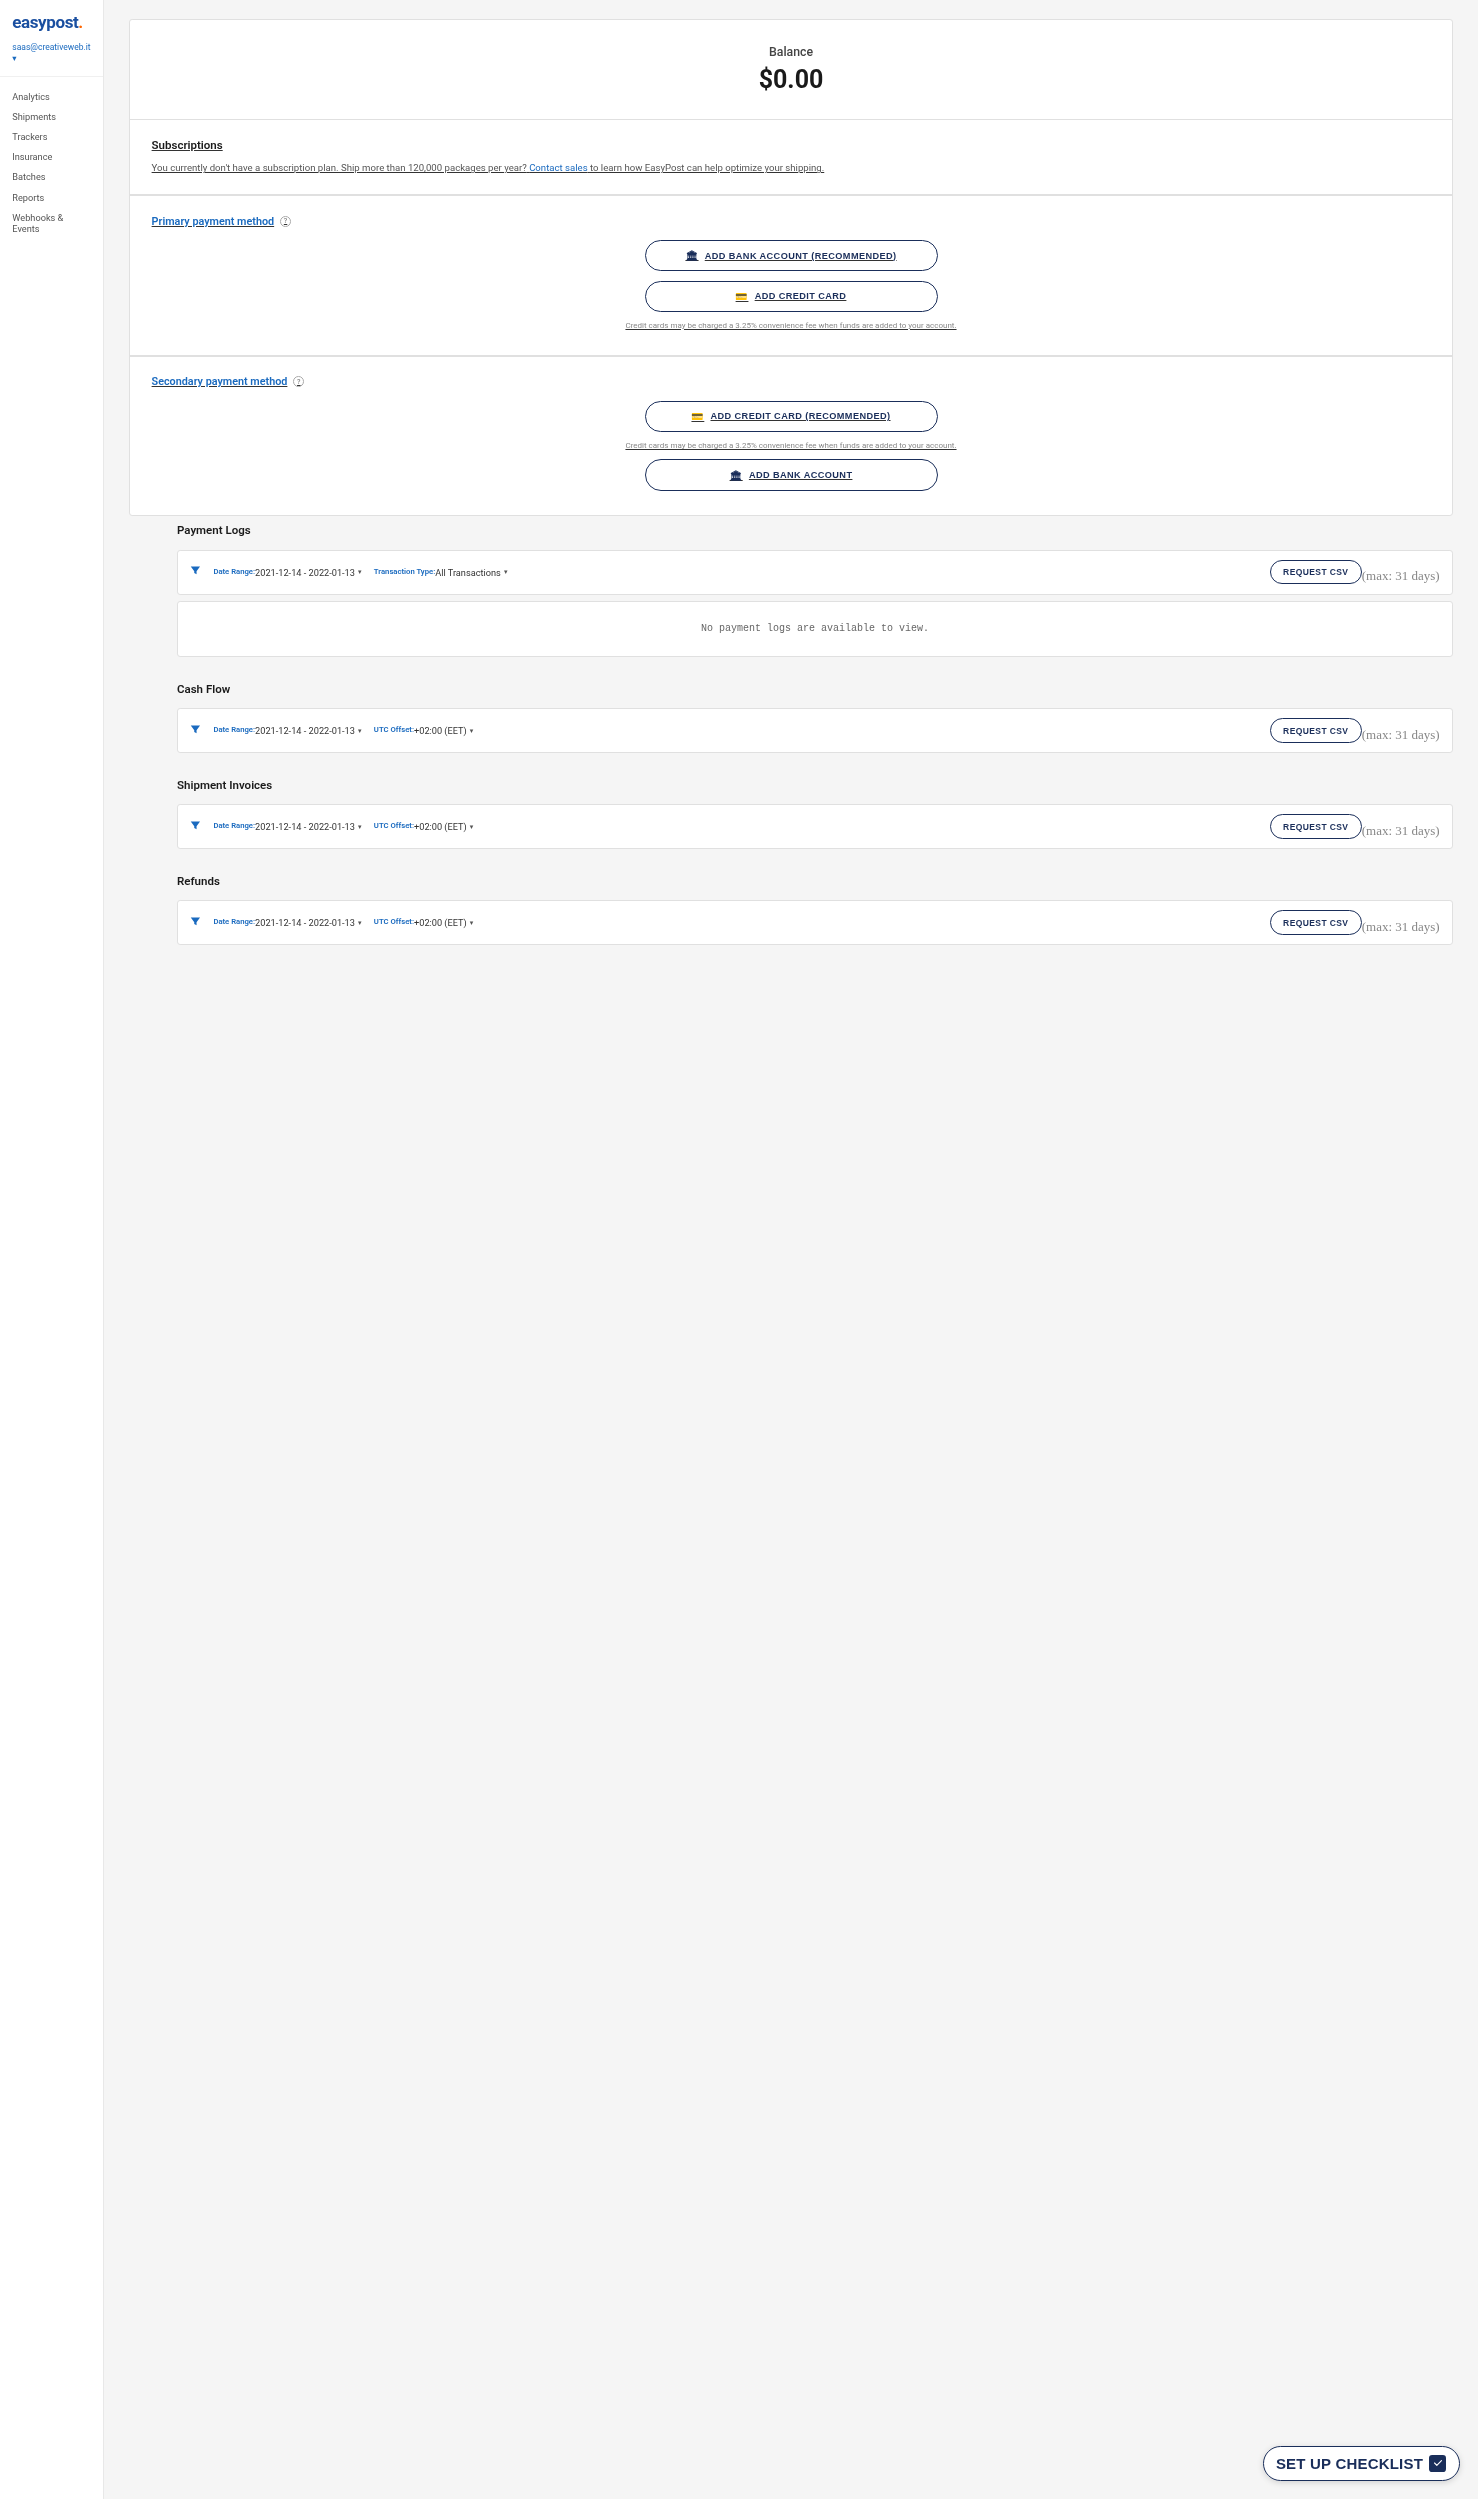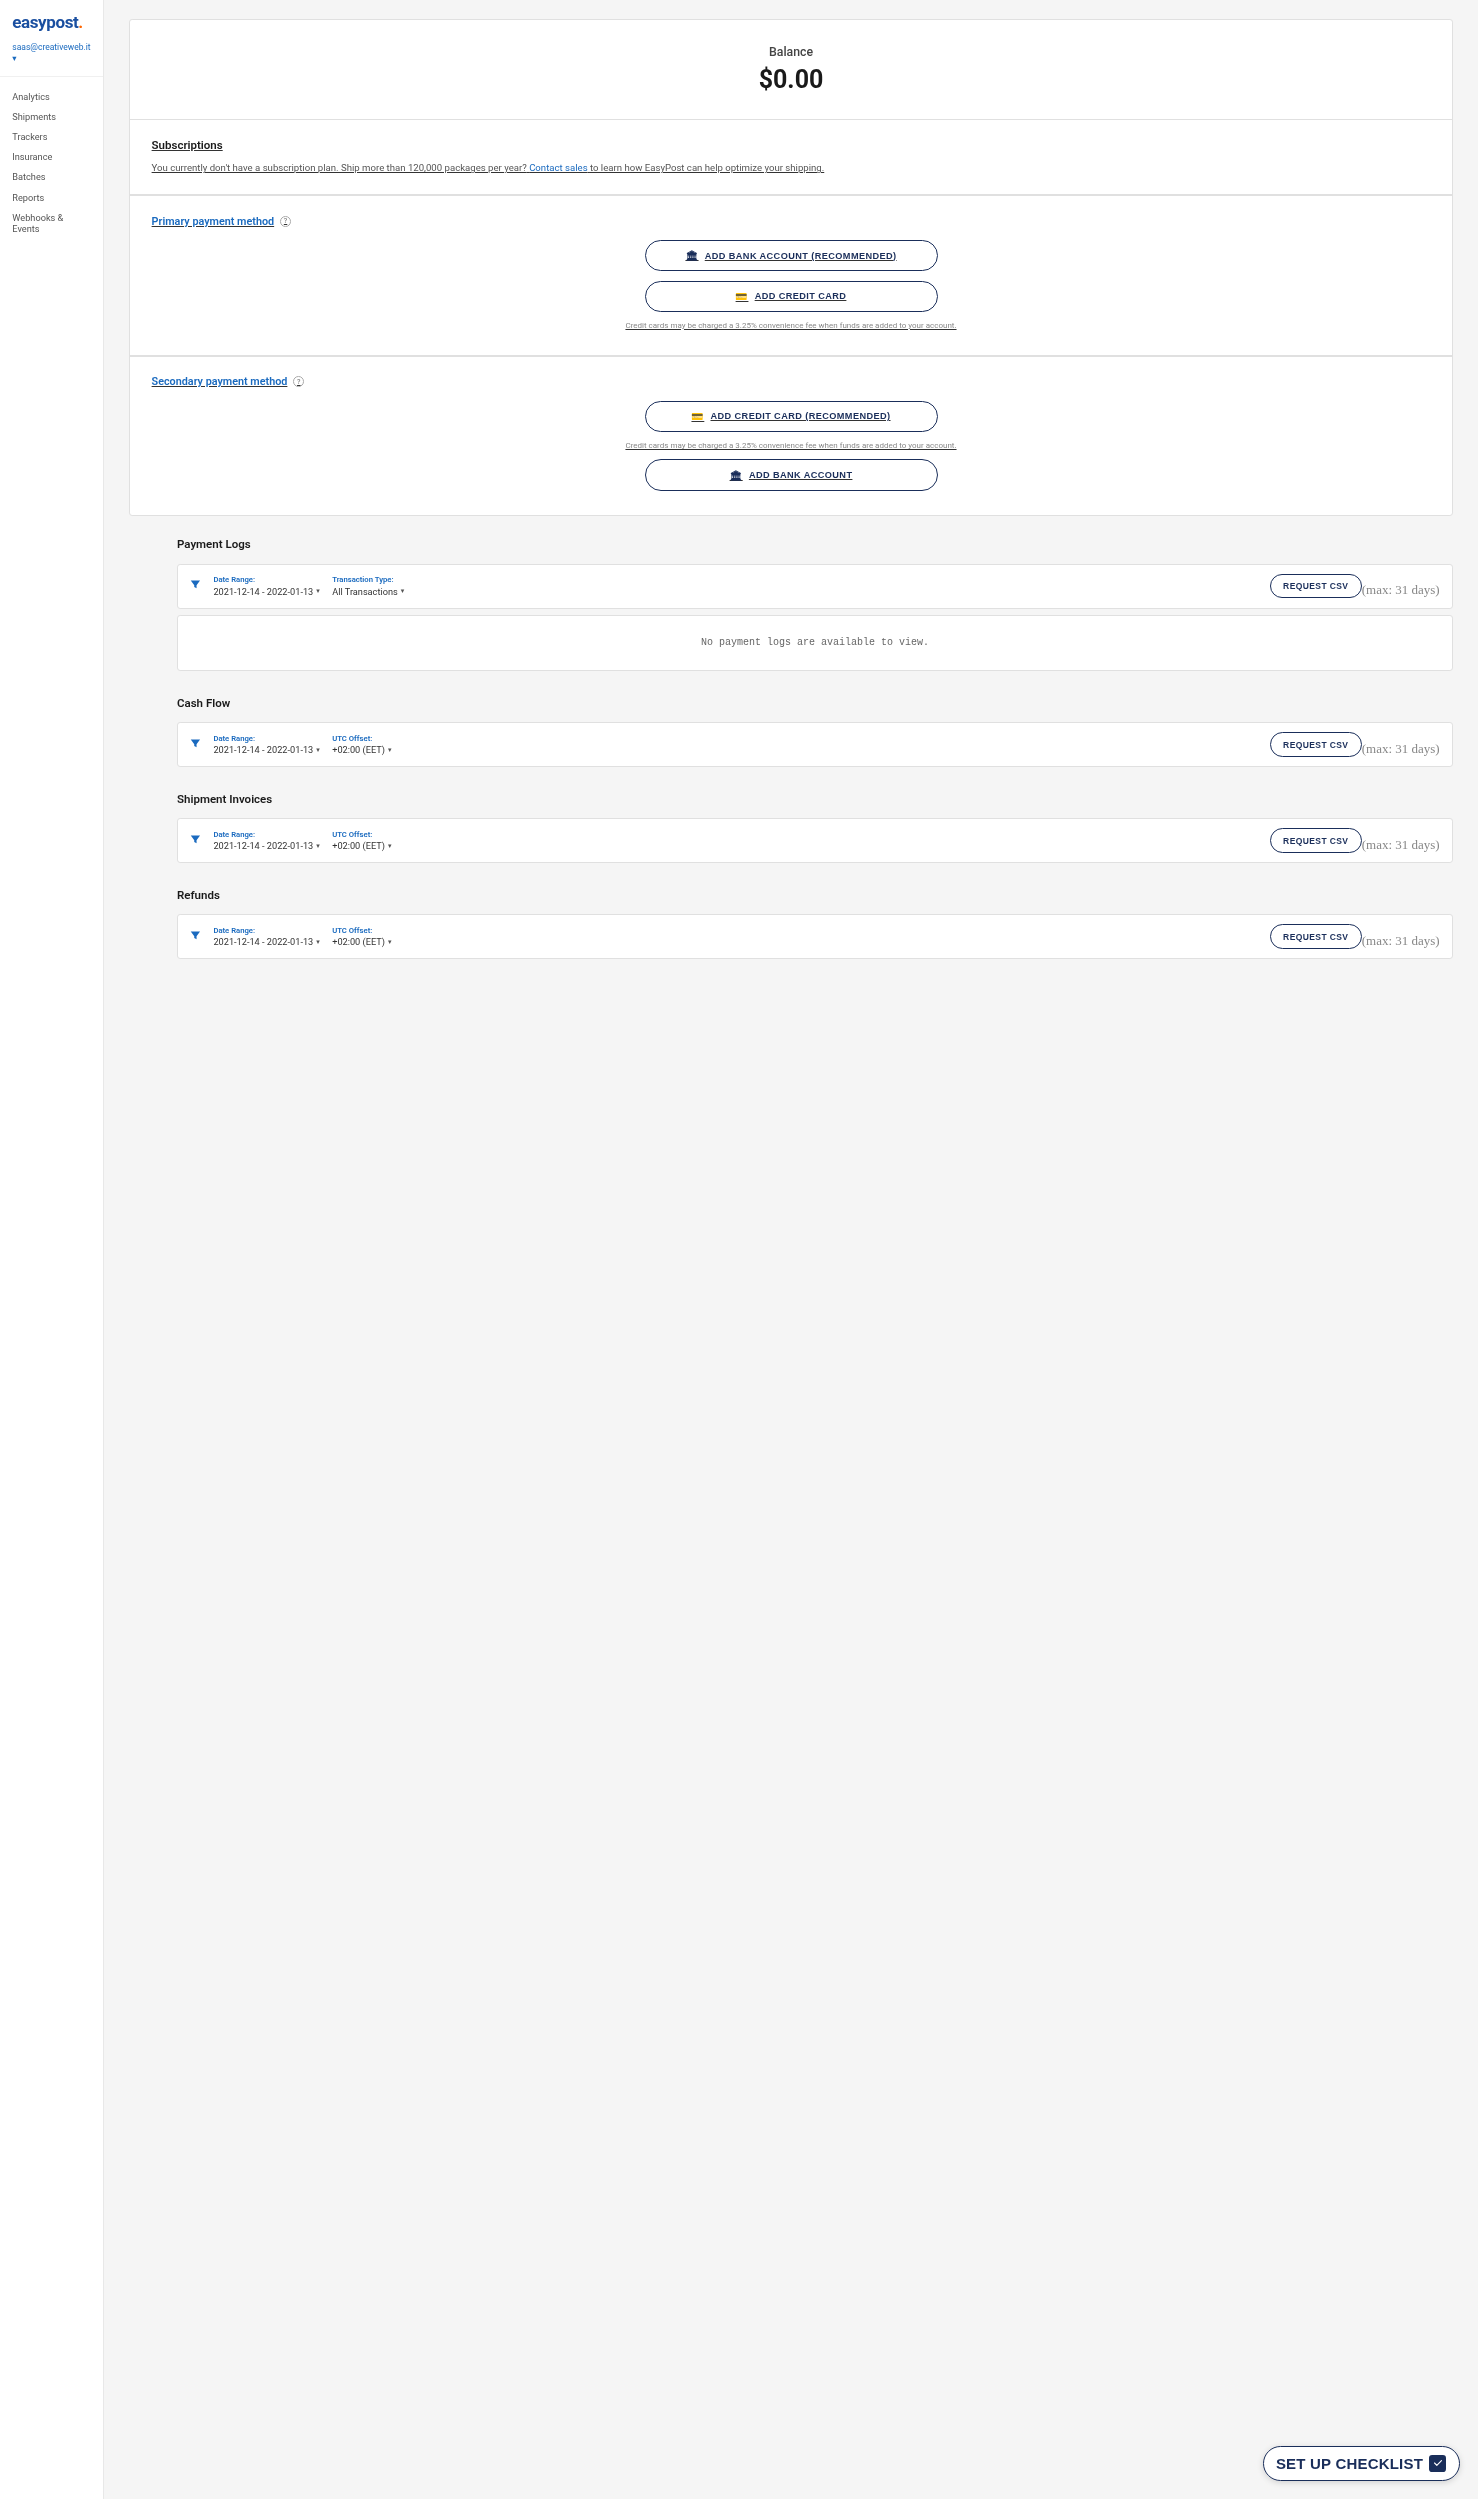--- a/index.html
+++ b/index.html
@@ -14,21 +14,21 @@
     .sidebar-logo .logo-dot { color: #ff6600; }
     .sidebar-user { padding: 0 12.3px 12.3px; border-bottom: 0.8px solid #f0f0f0; }
     .sidebar-user a { color: #1a6abf; font-size: 8.5px; text-decoration: none; }
     .sidebar-nav { padding: 9.2px 0; }
     .sidebar-nav a { display: block; padding: 4.6px 12.3px; color: #555; font-size: 9.2px; text-decoration: none; }
 
     
     .main { margin-left: 104px; flex: 1; padding: 18.5px 25px; }
 
     
-    .card { background: #fff; border: 0.8px solid #e0e0e0; border-radius: 3.1px; margin-bottom: 21px; }
+    .card { background: #fff; border: 0.8px solid #e0e0e0; border-radius: 3.1px; margin-bottom: 7px; }
 
     
     .balance-section { text-align: center; padding: 25px 18.5px; }
     .balance-label { font-size: 12.3px; color: #444; margin-bottom: 6.2px; font-weight: 500; }
     .balance-amount { font-size: 25px; font-weight: 700; color: #1a1a1a; }
 
     .divider { border: none; border-top: 0.8px solid #e0e0e0; margin: 0; }
 
     
     .section { padding: 18.5px 21.6px; border-bottom: 0.8px solid #e0e0e0; text-decoration: underline; }
@@ -42,21 +42,21 @@
     .payment-btn { display: flex; align-items: center; justify-content: center; gap: 6.2px; width: 293px; padding: 9.2px 15.4px; border: 1.5px solid #1a2e5a; border-radius: 23px; background: #fff; cursor: pointer; font-size: 9.2px; font-weight: 700; color: #1a2e5a; letter-spacing: 0.4px; text-transform: uppercase; }
     .payment-hint { font-size: 8px; color: #888; text-align: center; }
 
     
     .payment-section-title { display: flex; align-items: center; gap: 6px; font-size: 10.8px; font-weight: 600; color: #1a6abf; margin-bottom: 12.3px; }
     .help-icon { display: inline-flex; align-items: center; justify-content: center; width: 10.8px; height: 10.8px; border-radius: 50%; border: 0.8px solid #aaa; font-size: 7px; color: #888; cursor: pointer; }
 
     
     .section-heading { font-size: 11.5px; font-weight: 600; color: #1a1a1a; margin-bottom: 12.3px; }
     .filter-icon { color: #1a6abf; font-size: 10.8px; }
-    .filter-group { display: flex; flex-direction: column; }
+    .filter-group { display: flex; }
     .filter-label { font-size: 7.7px; color: #1a6abf; font-weight: 600; margin-bottom: 1.5px; }
     .filter-value { font-size: 9.2px; color: #333; display: flex; align-items: center; gap: 3.1px; }
     .filter-row { display: flex; align-items: center; justify-content: space-between; background: #fff; border: 0.8px solid #e0e0e0; border-radius: 3.1px; padding: 9.2px 12.3px; margin-bottom: 6.2px; }
     .filter-left { display: flex; align-items: center; gap: 12.3px; }
     .request-csv-btn { border: 1.5px solid #1a2e5a; border-radius: 15.4px; background: #fff; padding: 6.2px 12.3px; font-size: 8.5px; font-weight: 700; color: #1a2e5a; cursor: pointer; letter-spacing: 0.4px; white-space: nowrap; }
     .csv-hint { font-size: 13px; color: #888; margin-top: 1.5px; font-family: Liberation Serif, serif; }
     .csv-wrapper { display: flex; flex-direction: row; align-items: flex-end; }
 
     .empty-message { background: #fff; border: 0.8px solid #e0e0e0; border-radius: 3.1px; padding: 21.6px; text-align: center; color: #666; font-size: 10px; font-family: Liberation Mono, monospace; }
 

